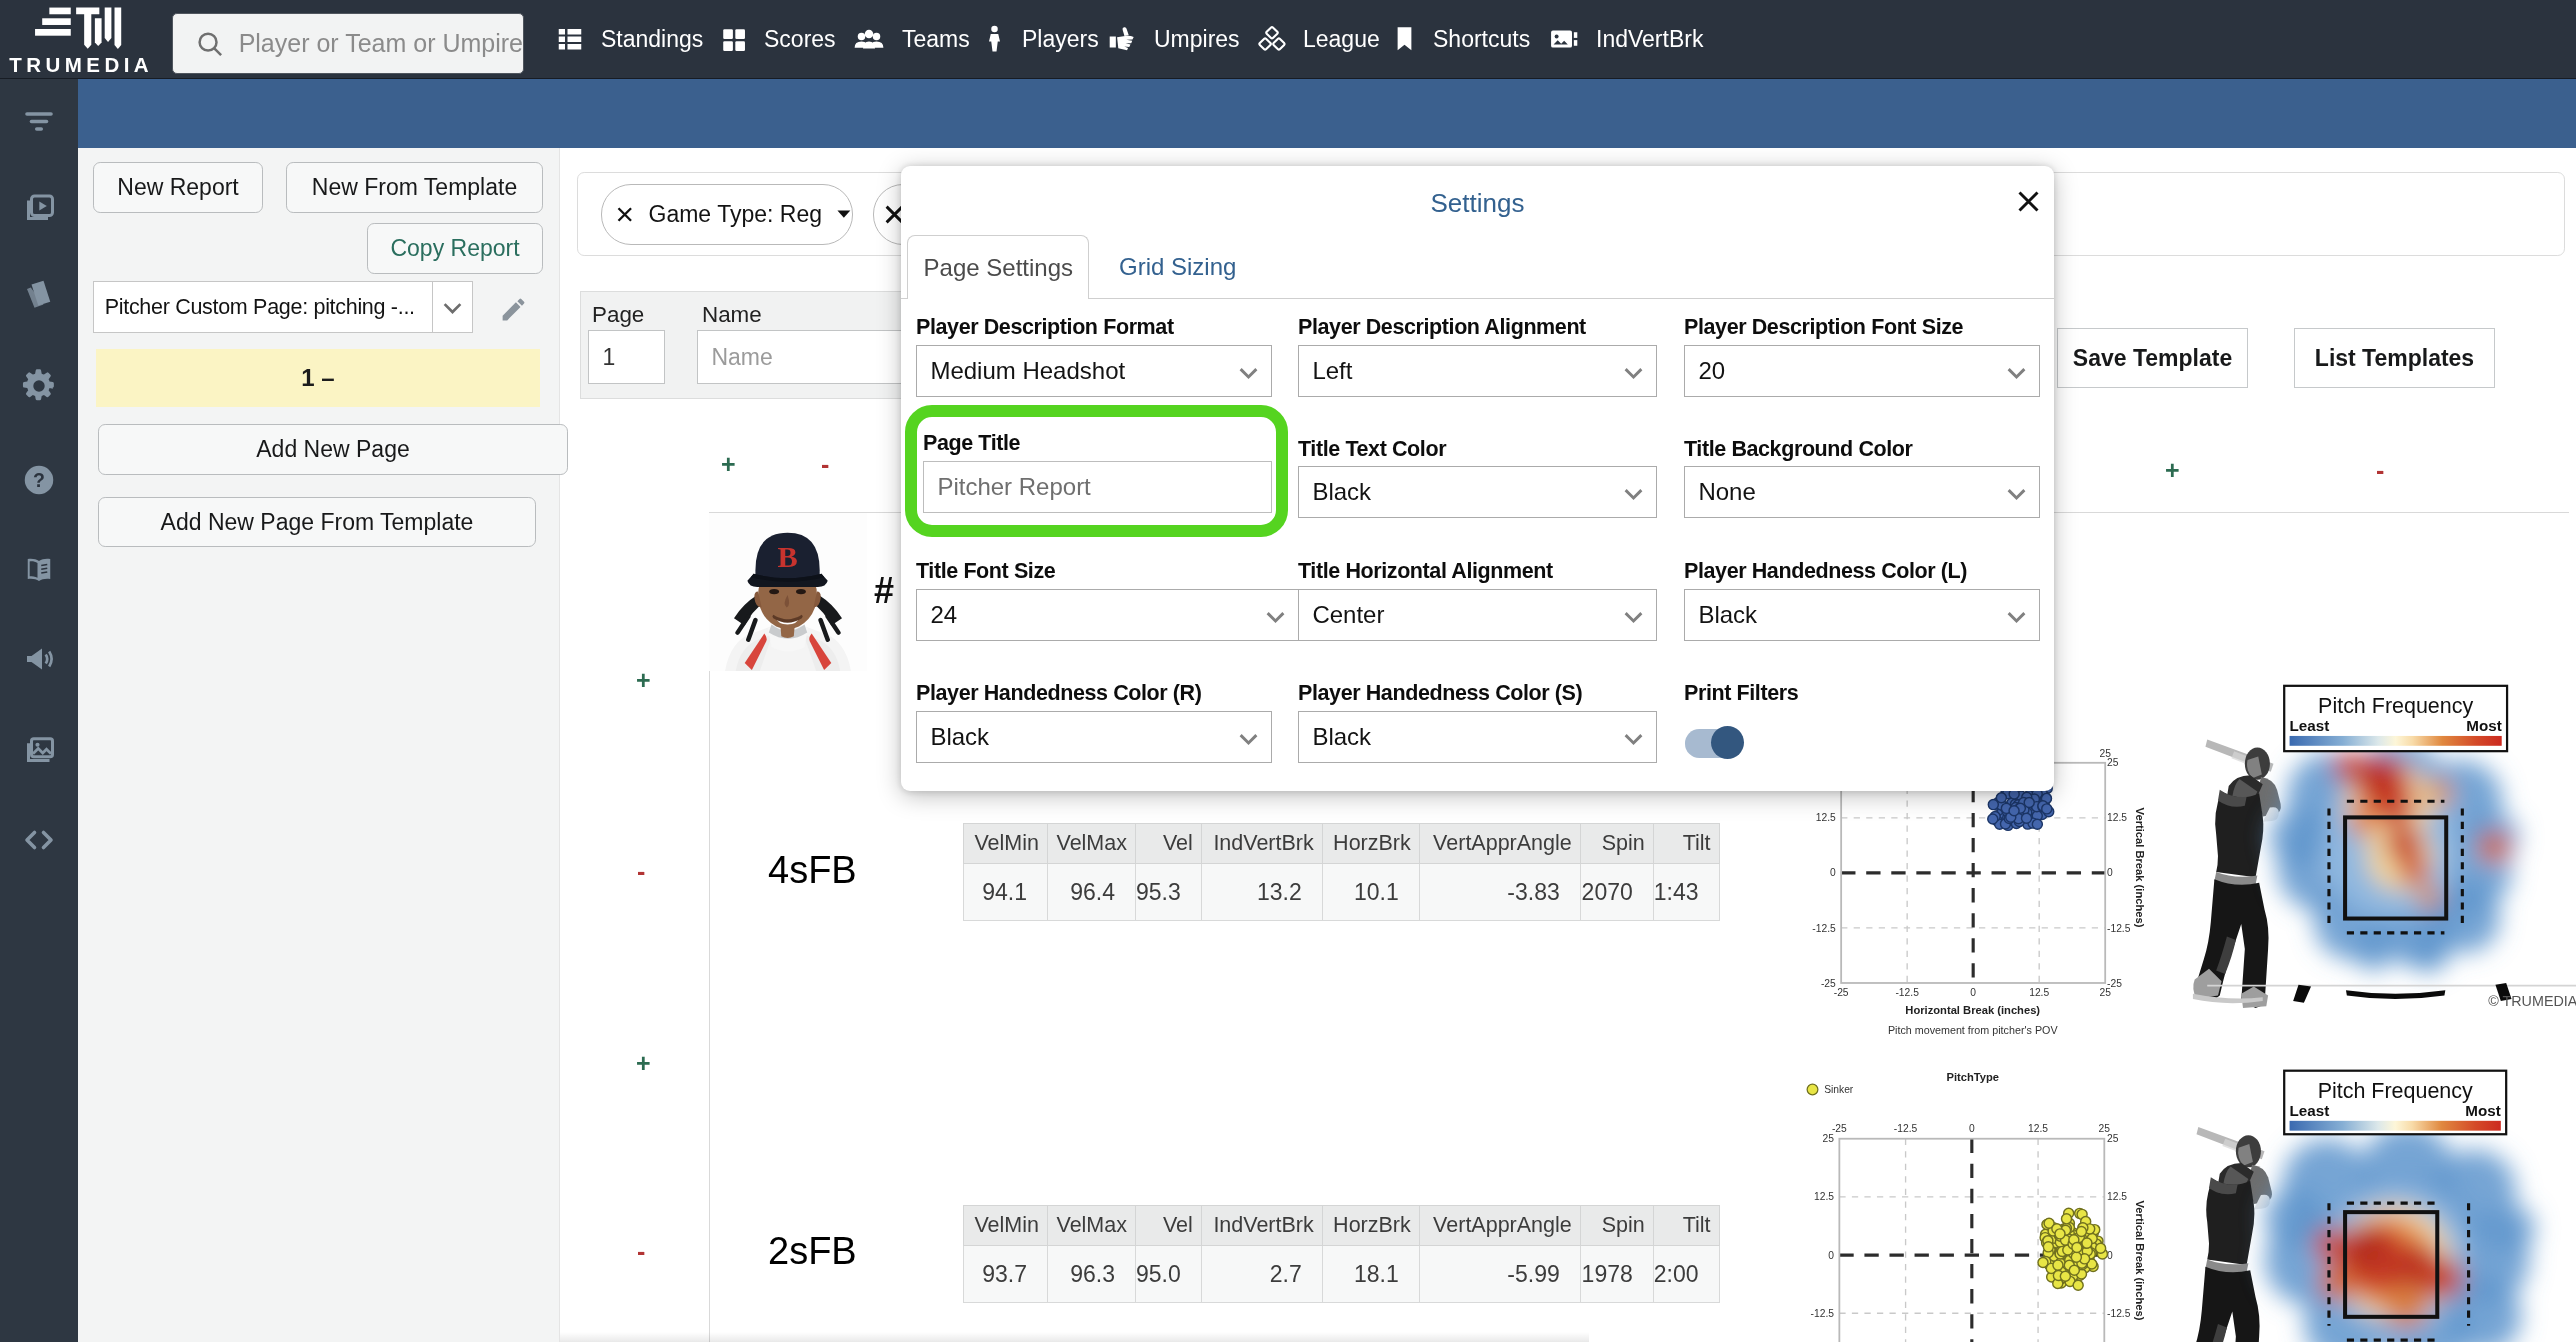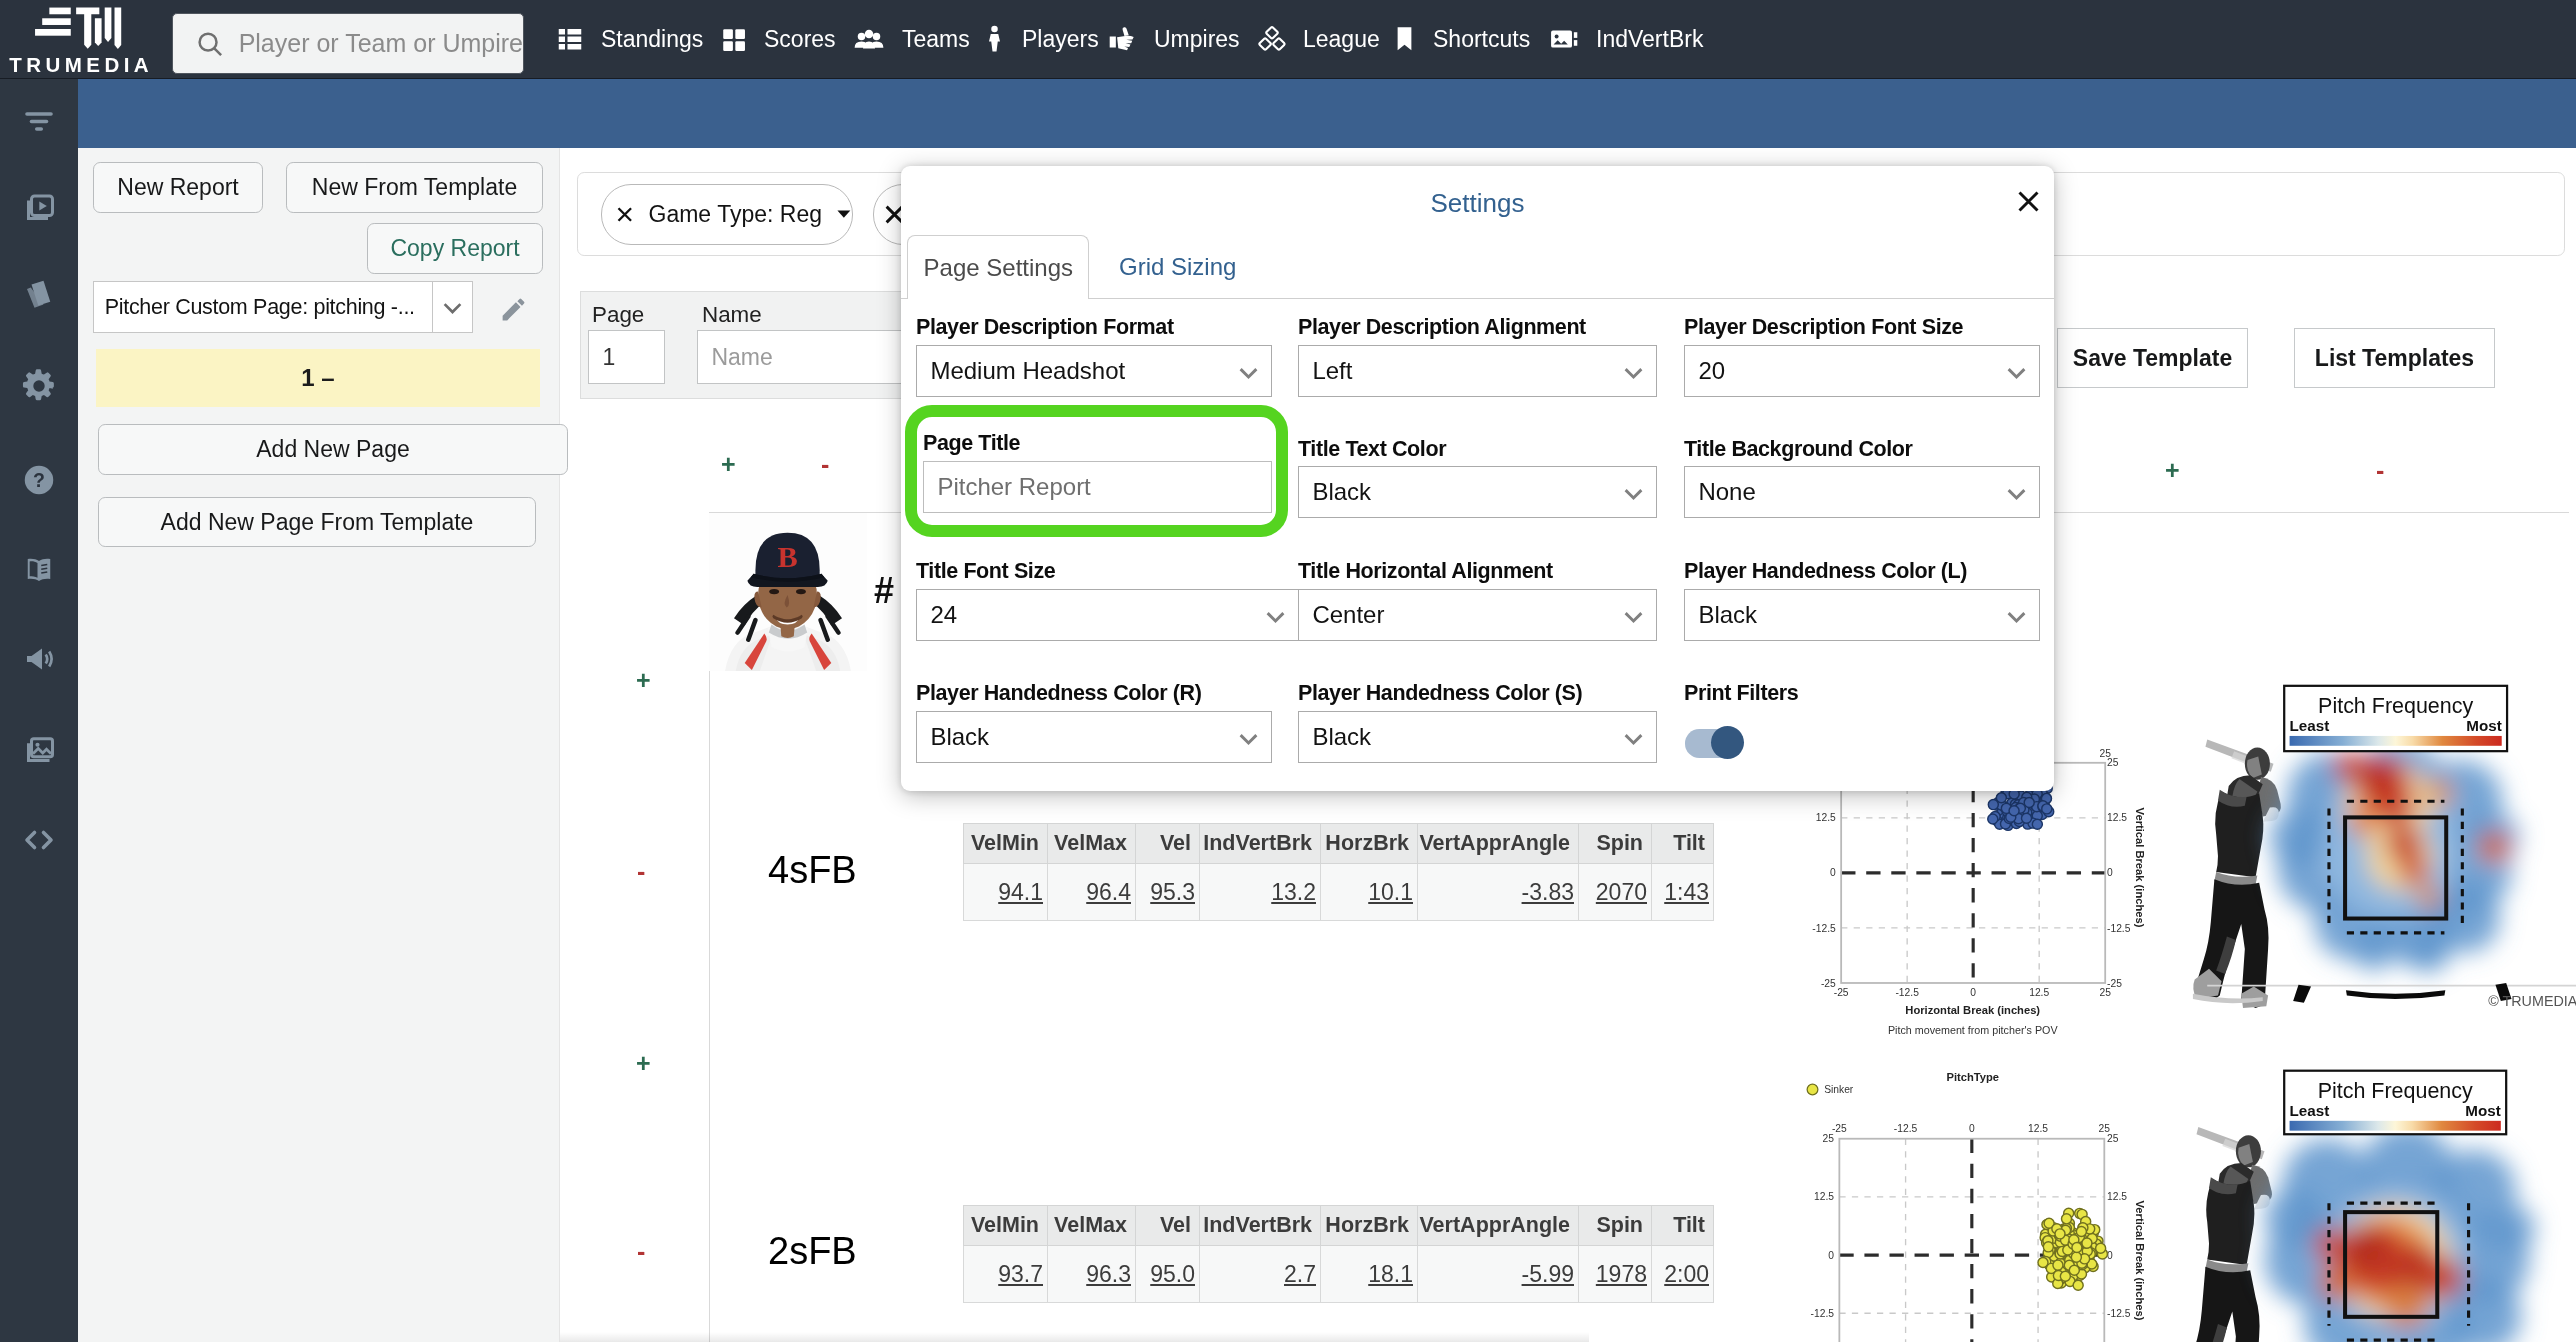--- a/index.html
+++ b/index.html
@@ -22,24 +22,24 @@
 #logo { position:absolute; left:7.2px; top:3.6px; }
 .chip { position:absolute; height:61px; border:1.3px solid #b9b9b9; border-radius:30px; background:#fff;
   display:flex; align-items:center; font-size:23px; color:#131313; white-space:nowrap; overflow:hidden; }
 .gband { position:absolute; left:580px; top:291px; width:1425px; height:108px; background:#f1f2f2; border:0.9px solid #dcdddd; }
 .ginput { position:absolute; background:#fff; border:0.9px solid #c2c4c5; font-size:23px; color:#333;
   display:flex; align-items:center; padding-left:13.4px; }
 .plusminus { position:absolute; font-size:25px; font-weight:bold; }
 .plus { color:#2c6b51; }
 .minus { color:#b23434; }
 .pt { position:absolute; border-collapse:collapse; font-size:23px; color:#3c3c3c; }
-.pt th { background:#e9eaea; border:0.9px solid #d4d5d5; font-size:21.5px; font-weight:bold;
+.pt th { background:#e9eaea; border:0.9px solid #d4d5d5; font-size:21.5px; font-weight:normal;
   text-align:right; padding:6.3px 8px 6.3px 0; height:40px; }
-.pt td { background:#f7f8f8; border:0.9px solid #d8d9d9; text-align:right; padding:0 4px 0 0;
-  height:57px; font-size:23px;text-decoration:underline; }
+.pt td { background:#f7f8f8; border:0.9px solid #d8d9d9; text-align:right; padding:0 20px 0 0;
+  height:57px; font-size:23px; }
 .mlab { position:absolute; font-size:21.5px; font-weight:700; letter-spacing:-0.4px; color:#0d0d0d; white-space:nowrap; }
 .msel { position:absolute; height:52px; background:#fff; border:0.9px solid #ababab; font-size:24px; color:#131313;
   display:flex; align-items:center; padding-left:13.4px; white-space:nowrap; }
 .chev { position:absolute; right:9px; top:12.5px; }
 #modal { position:absolute; left:901px; top:166px; width:1153px; height:625px; background:#fff;
   border-radius:9px; box-shadow:0 4.5px 23px rgba(0,0,0,.25), 0 0.9px 7.2px rgba(0,0,0,.14); z-index:40; }
 .sect { position:absolute; font-size:38px; color:#000; }
 </style></head><body>
 <div id="page">
 

